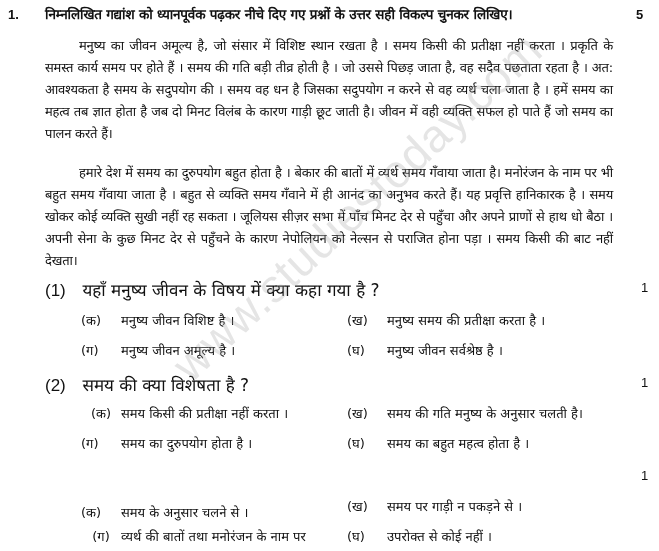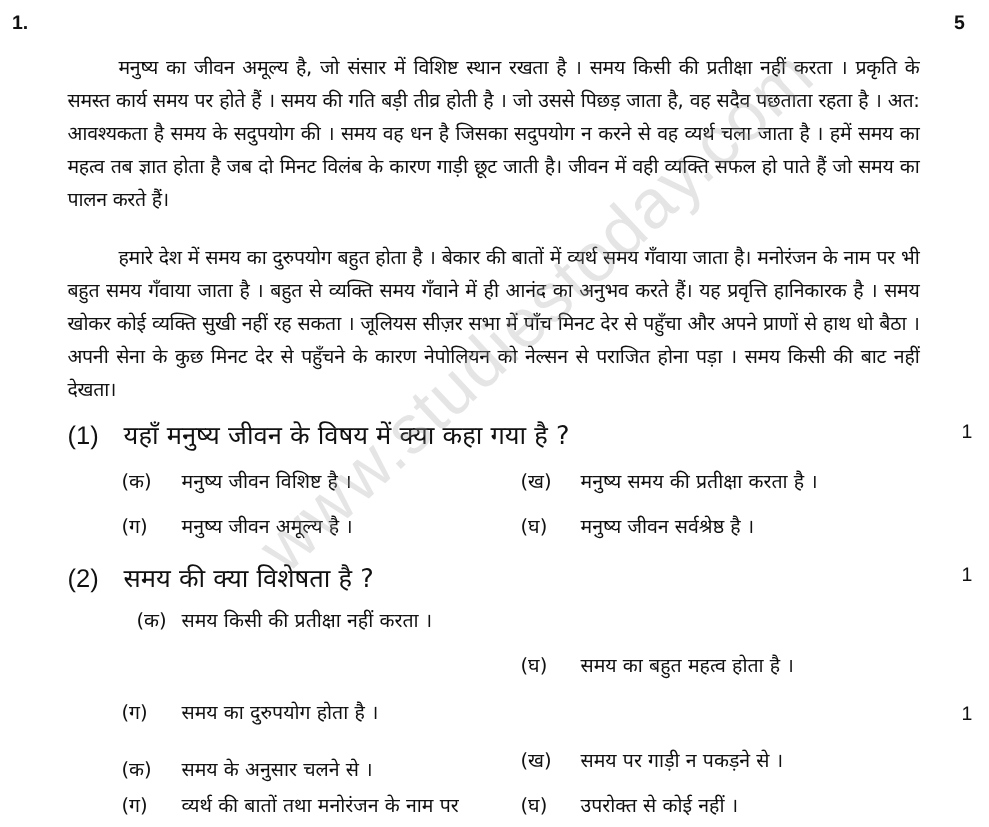--- a/index.html
+++ b/index.html
@@ -33,20 +33,21 @@
       transform: rotate(-43deg); transform-origin: left center;
       white-space: nowrap; pointer-events: none; letter-spacing: 1px;
     }
   </style>
 </head>
 <body>
 
 <div class="page">
 
   <div class="qnum">1.</div>
+  <div class="qhead">निम्नलिखित गद्यांश को ध्यानपूर्वक पढ़कर नीचे दिए गए प्रश्नों के उत्तर सही विकल्प चुनकर लिखिए।</div>
   <div class="qmarks">5</div>
 
   <div class="para p1">
     <p>मनुष्य का जीवन अमूल्य है, जो संसार में विशिष्ट स्थान रखता है । समय किसी की प्रतीक्षा नहीं करता । प्रकृति के समस्त कार्य समय पर होते हैं । समय की गति बड़ी तीव्र होती है । जो उससे पिछड़ जाता है, वह सदैव पछताता रहता है । अत: आवश्यकता है समय के सदुपयोग की । समय वह धन है जिसका सदुपयोग न करने से वह व्यर्थ चला जाता है । हमें समय का महत्व तब ज्ञात होता है जब दो मिनट विलंब के कारण गाड़ी छूट जाती है। जीवन में वही व्यक्ति सफल हो पाते हैं जो समय का पालन करते हैं।</p>
   </div>
   <div class="para p2">
     <p>हमारे देश में समय का दुरुपयोग बहुत होता है । बेकार की बातों में व्यर्थ समय गँवाया जाता है।  मनोरंजन के नाम पर भी बहुत समय गँवाया जाता है । बहुत से व्यक्ति समय गँवाने में ही आनंद का अनुभव करते हैं। यह प्रवृत्ति हानिकारक है । समय खोकर कोई व्यक्ति सुखी नहीं रह सकता । जूलियस सीज़र सभा में पाँच मिनट देर से पहुँचा और अपने प्राणों से हाथ धो बैठा । अपनी सेना के कुछ मिनट देर से पहुँचने के कारण नेपोलियन को नेल्सन से पराजित होना पड़ा । समय किसी की बाट नहीं देखता।</p>
   </div>
 
   <div class="sub" style="top:278px;">
@@ -68,35 +69,38 @@
   </div>
 
   <div class="sub" style="top:373px;">
     <span class="n">(2)</span>
     <span>समय की क्या विशेषता है ?</span>
   </div>
   <div class="submark" style="top:375px;">1</div>
   <div class="opt col1" style="top:404px;text-align:center;">
     <span class="lbl">(क)</span><span>समय किसी की प्रतीक्षा नहीं करता ।</span>
   </div>
-  <div class="opt col1" style="top:434px;margin-top:31px;">
+  <div class="opt col2" style="top:404px;">
+    <span class="lbl">(ख)</span><span>समय की गति मनुष्य के अनुसार चलती है।</span>
+  </div>
+  <div class="opt col1" style="top:434px;">
     <span class="lbl">(ग)</span><span>समय का दुरुपयोग होता है ।</span>
   </div>
   <div class="opt col2" style="top:434px;">
     <span class="lbl">(घ)</span><span>समय का बहुत महत्व होता है ।</span>
   </div>
 
   <div class="submark" style="top:468px;">1</div>
   <div class="opt col1" style="top:503px;">
     <span class="lbl">(क)</span><span>समय के अनुसार चलने से ।</span>
   </div>
   <div class="opt col2" style="top:497px;">
     <span class="lbl">(ख)</span><span>समय पर गाड़ी न पकड़ने से ।</span>
   </div>
-  <div class="opt col1" style="top:527px;">
+  <div class="opt col1" style="top:527px;text-align:center;">
     <span class="lbl">(ग)</span><span>व्यर्थ की बातों तथा मनोरंजन के नाम पर</span>
   </div>
   <div class="opt col2" style="top:527px;">
     <span class="lbl">(घ)</span><span>उपरोक्त से कोई नहीं ।</span>
   </div>
 
   <div class="watermark">www.studiestoday.com</div>
 </div>
 
 </body></html>

